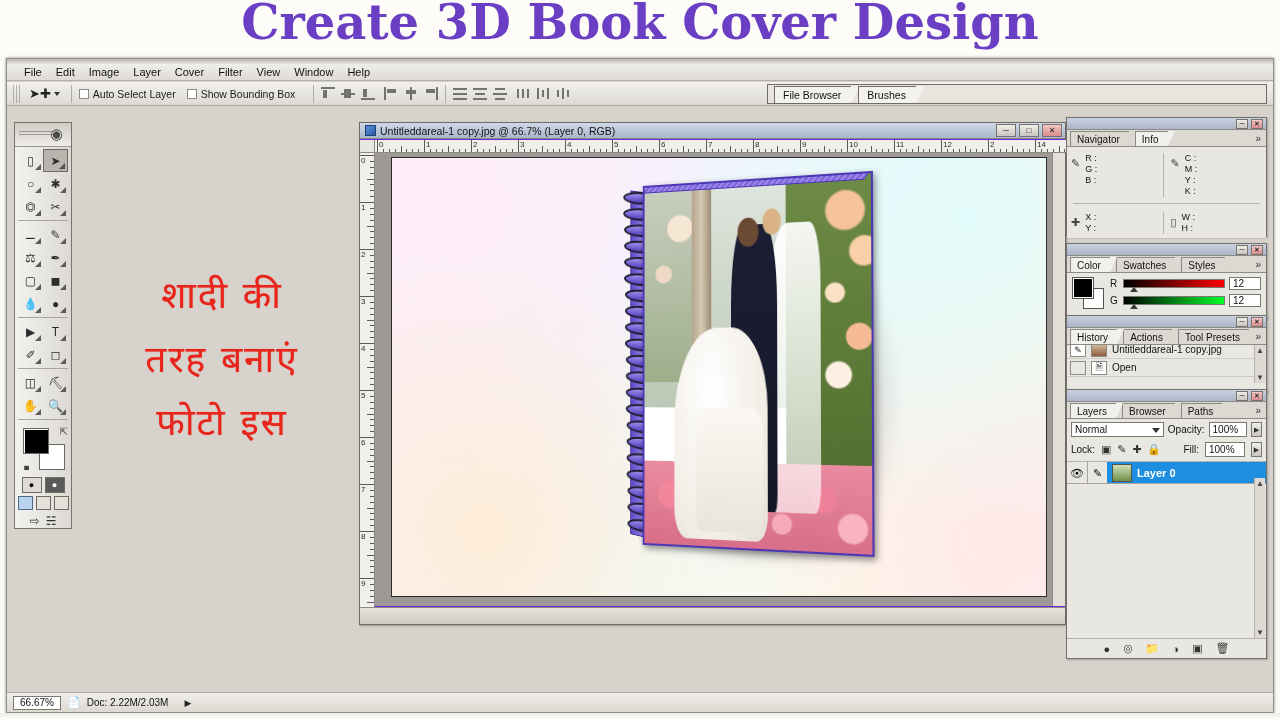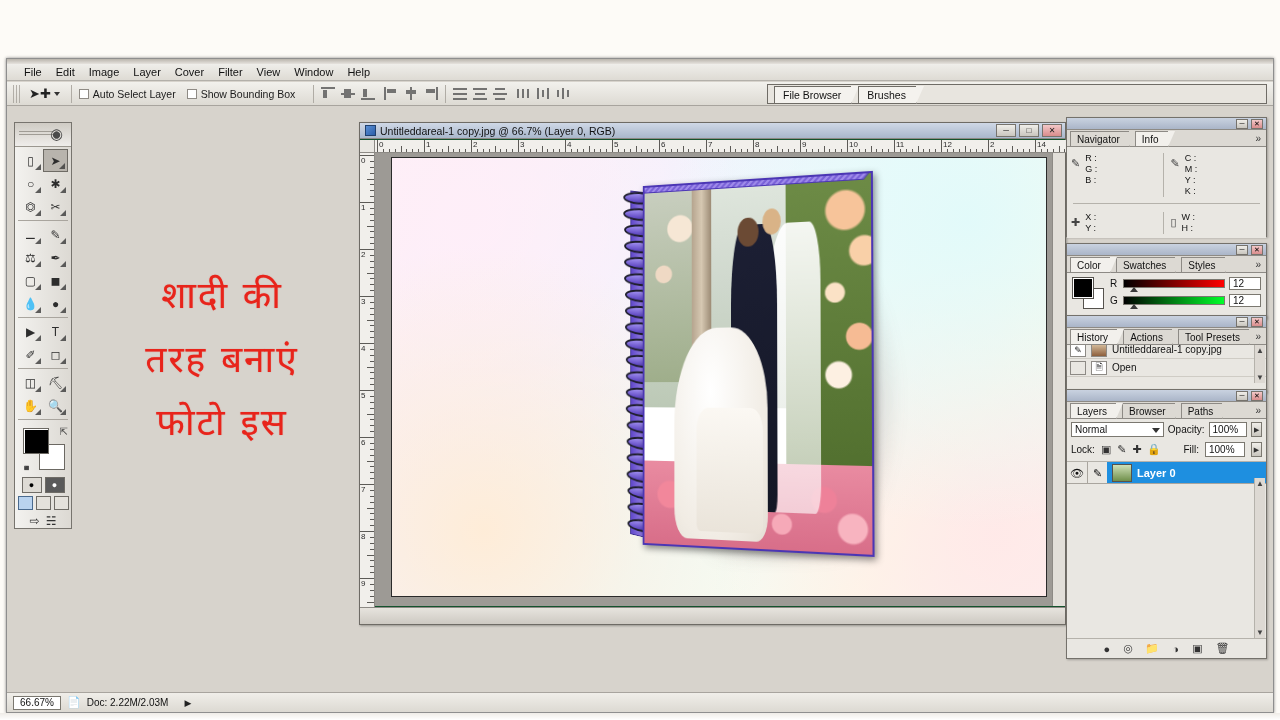--- a/index.html
+++ b/index.html
@@ -128,21 +128,21 @@
     text-align:center; color:#e8241b;
     font-family:"DejaVu Sans", sans-serif;
     font-size:37px; line-height:1.72; font-weight:400;
     letter-spacing:2px;
     text-shadow:0 0 1px rgba(232,36,27,.5);
   }
 
   
   .docwin {
     position:absolute; left:352px; top:63px; width:707px; height:503px;
-    background:#14532d; border:1px solid #6e6b65;
+    background:#6d28d9; border:1px solid #6e6b65;
     box-shadow:1px 1px 2px rgba(0,0,0,.3);
   }
   .doc-title {
     height:16px; background:linear-gradient(to bottom,#cfd8e6,#a9b7cc);
     display:flex; align-items:center; padding:0 2px; position:relative;
     border-bottom:1px solid #8c8984;
   }
   .doc-ico { width:11px; height:11px; margin:0 4px 0 3px;
     background:linear-gradient(135deg,#5b8fd4,#2a5ea8); border:1px solid #20406e; }
   .doc-title-text { font-size:10.5px; color:#111; white-space:nowrap; }
@@ -370,20 +370,23 @@
   .st-arrow { margin-left:10px; font-size:9px; color:#222; }
   .st-hint { font-size:10px; color:#111; }
   .bot-shadow{ position:absolute; left:0; bottom:0; width:1280px; height:7px;
     background:linear-gradient(to bottom,#efece7,#ffffff); }
 </style>
 </head>
 <body>
 
 <div id="app">
 
+  <div class="banner">
+    <div class="banner-title">Create 3D Book Cover Design</div>
+  </div>
 
   <div class="ps-window">
     <div class="ps-topstrip"></div>
 
     <div class="menubar">
       <div class="menu-item">File</div>
       <div class="menu-item">Edit</div>
       <div class="menu-item">Image</div>
       <div class="menu-item">Layer</div>
       <div class="menu-item">Cover</div>

